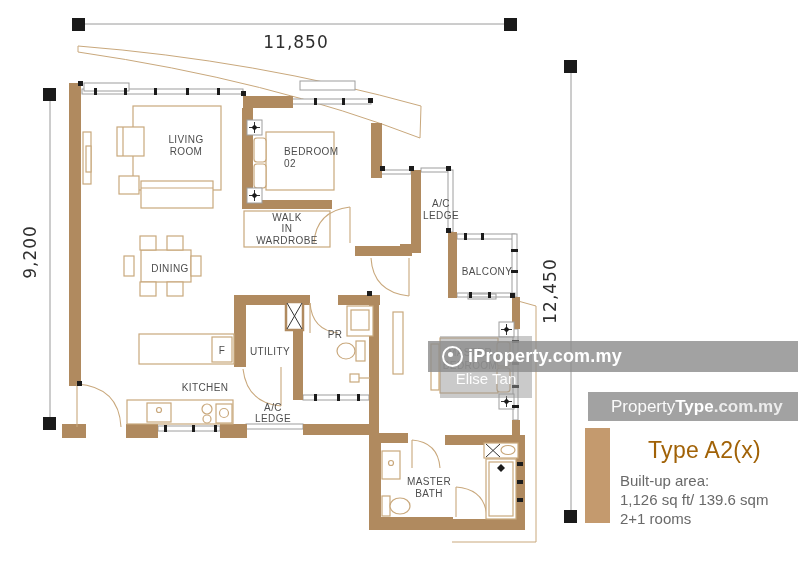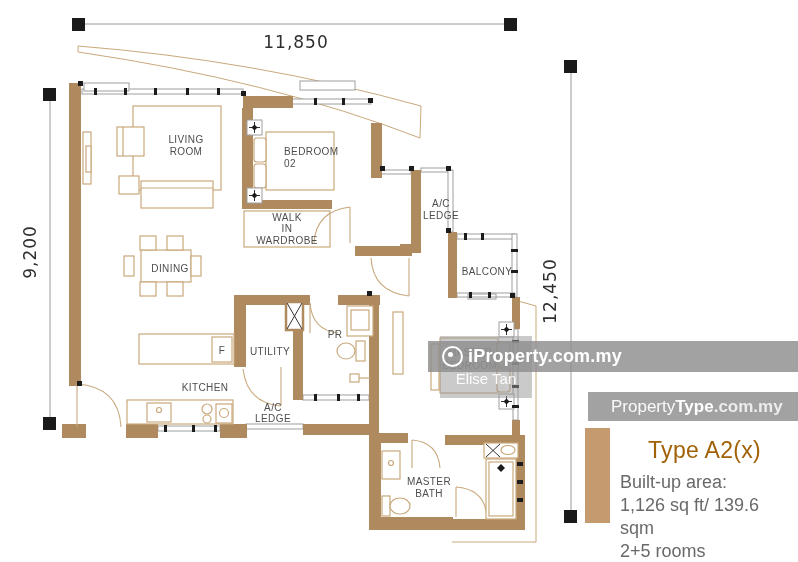--- a/index.html
+++ b/index.html
@@ -33,21 +33,21 @@
   .wm-elise-box{position:absolute;left:440px;top:336px;width:92px;height:62px;
                 background:rgba(150,150,150,.5);display:flex;align-items:flex-end;justify-content:center;}
   .wm-elise-box .t{color:rgba(255,255,255,.95);font-size:15px;margin-bottom:11px;}
   .wm-bar2{left:588px;top:392px;width:210px;height:29px;font-size:17px;}
   .wm-bar2 .p{margin-left:23px;font-weight:400;opacity:.95;}
   .wm-bar2 .g{font-weight:700;}
   .wm-bar2 .s{font-weight:700;opacity:.8;}
   
   .legend-bar{position:absolute;left:585px;top:428px;width:25px;height:95px;background:var(--legendbar);}
   .legend-title{position:absolute;left:620px;top:437px;font-size:23px;color:#a16207;letter-spacing:.3px;margin-left:28px;}
-  .legend-details{position:absolute;left:620px;top:471px;font-size:18px;color:#696969;line-height:1.28;}
+  .legend-details{position:absolute;left:620px;top:471px;font-size:15px;color:#696969;line-height:1.28;}
 </style>
 </head>
 <body>
 
 <div id="stage">
 
 <svg width="798" height="562" viewBox="0 0 798 562">
 
   <path class="thinfill" d="M78,46 Q255,60 421,106 L420,138 Q270,80 78,52 Z"></path>
 
@@ -324,16 +324,16 @@
   <span class="p">Property</span>
       <span class="g">Type</span>
       <span class="s">.com.my</span>
 </div>
 
 <div class="legend-bar"></div>
 <div class="legend-title">Type A2(x)</div>
 <div class="legend-details">
   <div>Built-up area:</div>
   <div>1,126 sq ft/ 139.6 sqm</div>
-  <div>2+5 rooms</div>
+  <div>2+1 rooms</div>
 </div>
 
 </div>
 
 </body></html>

